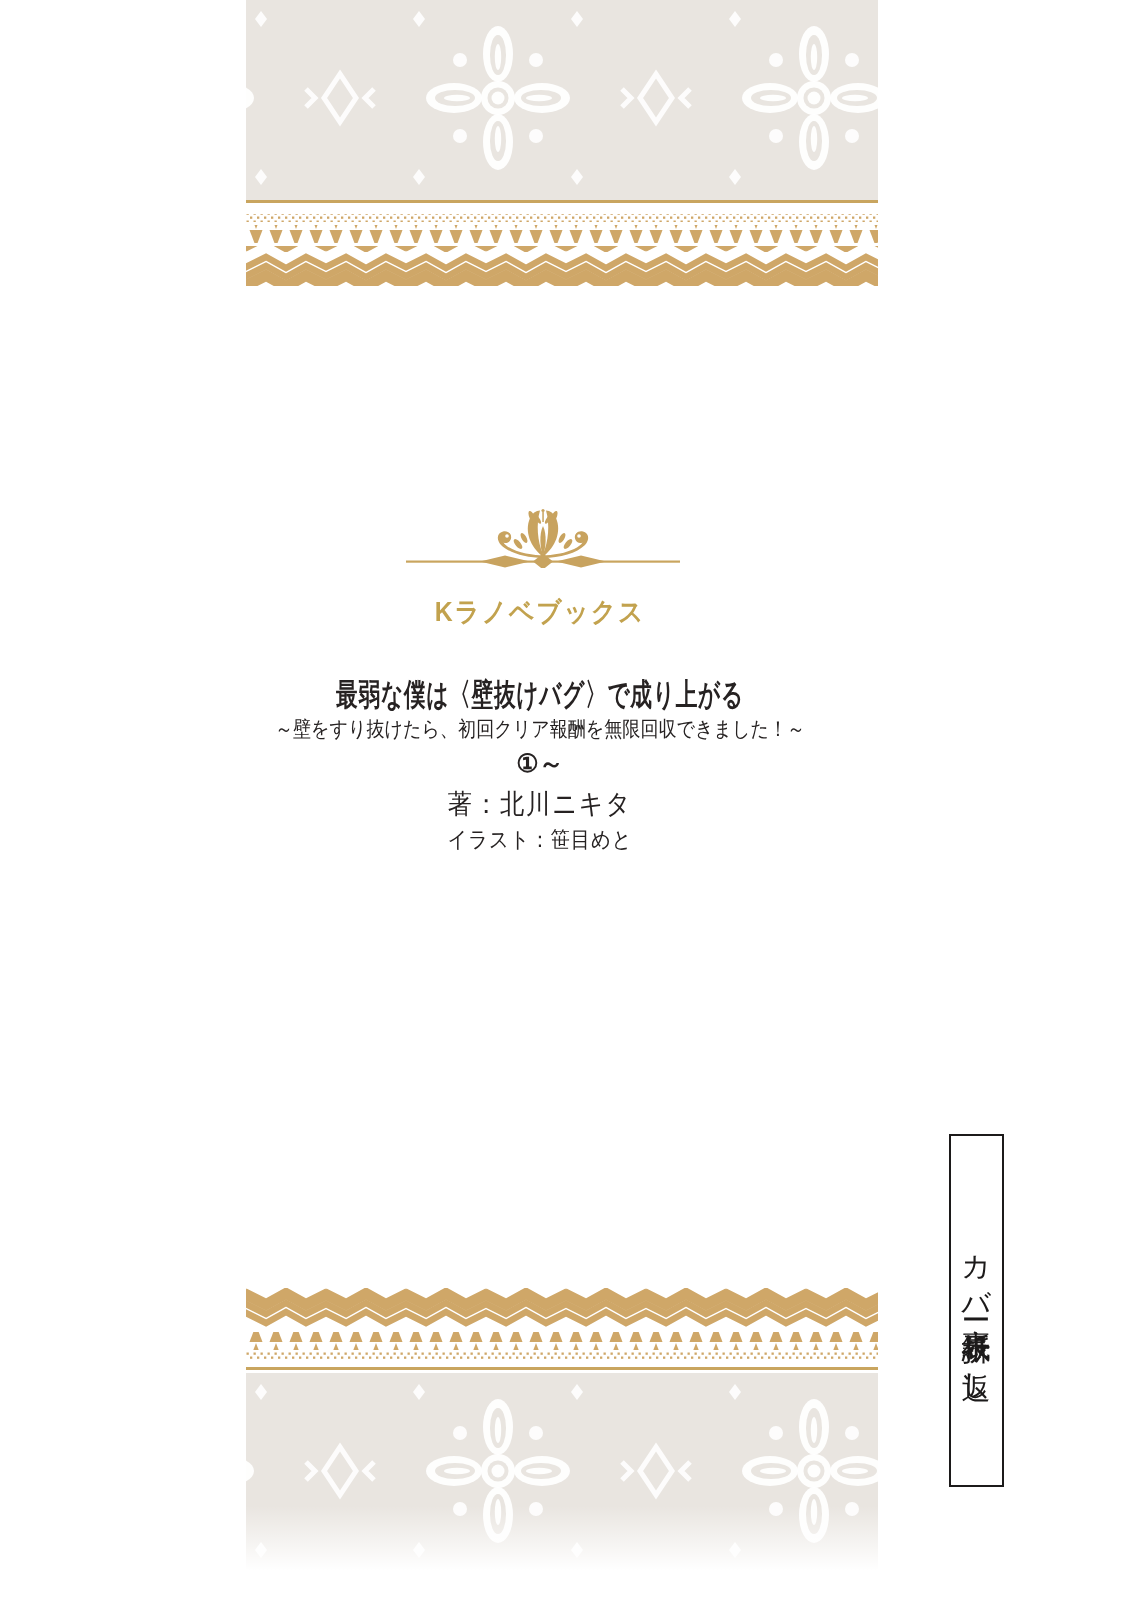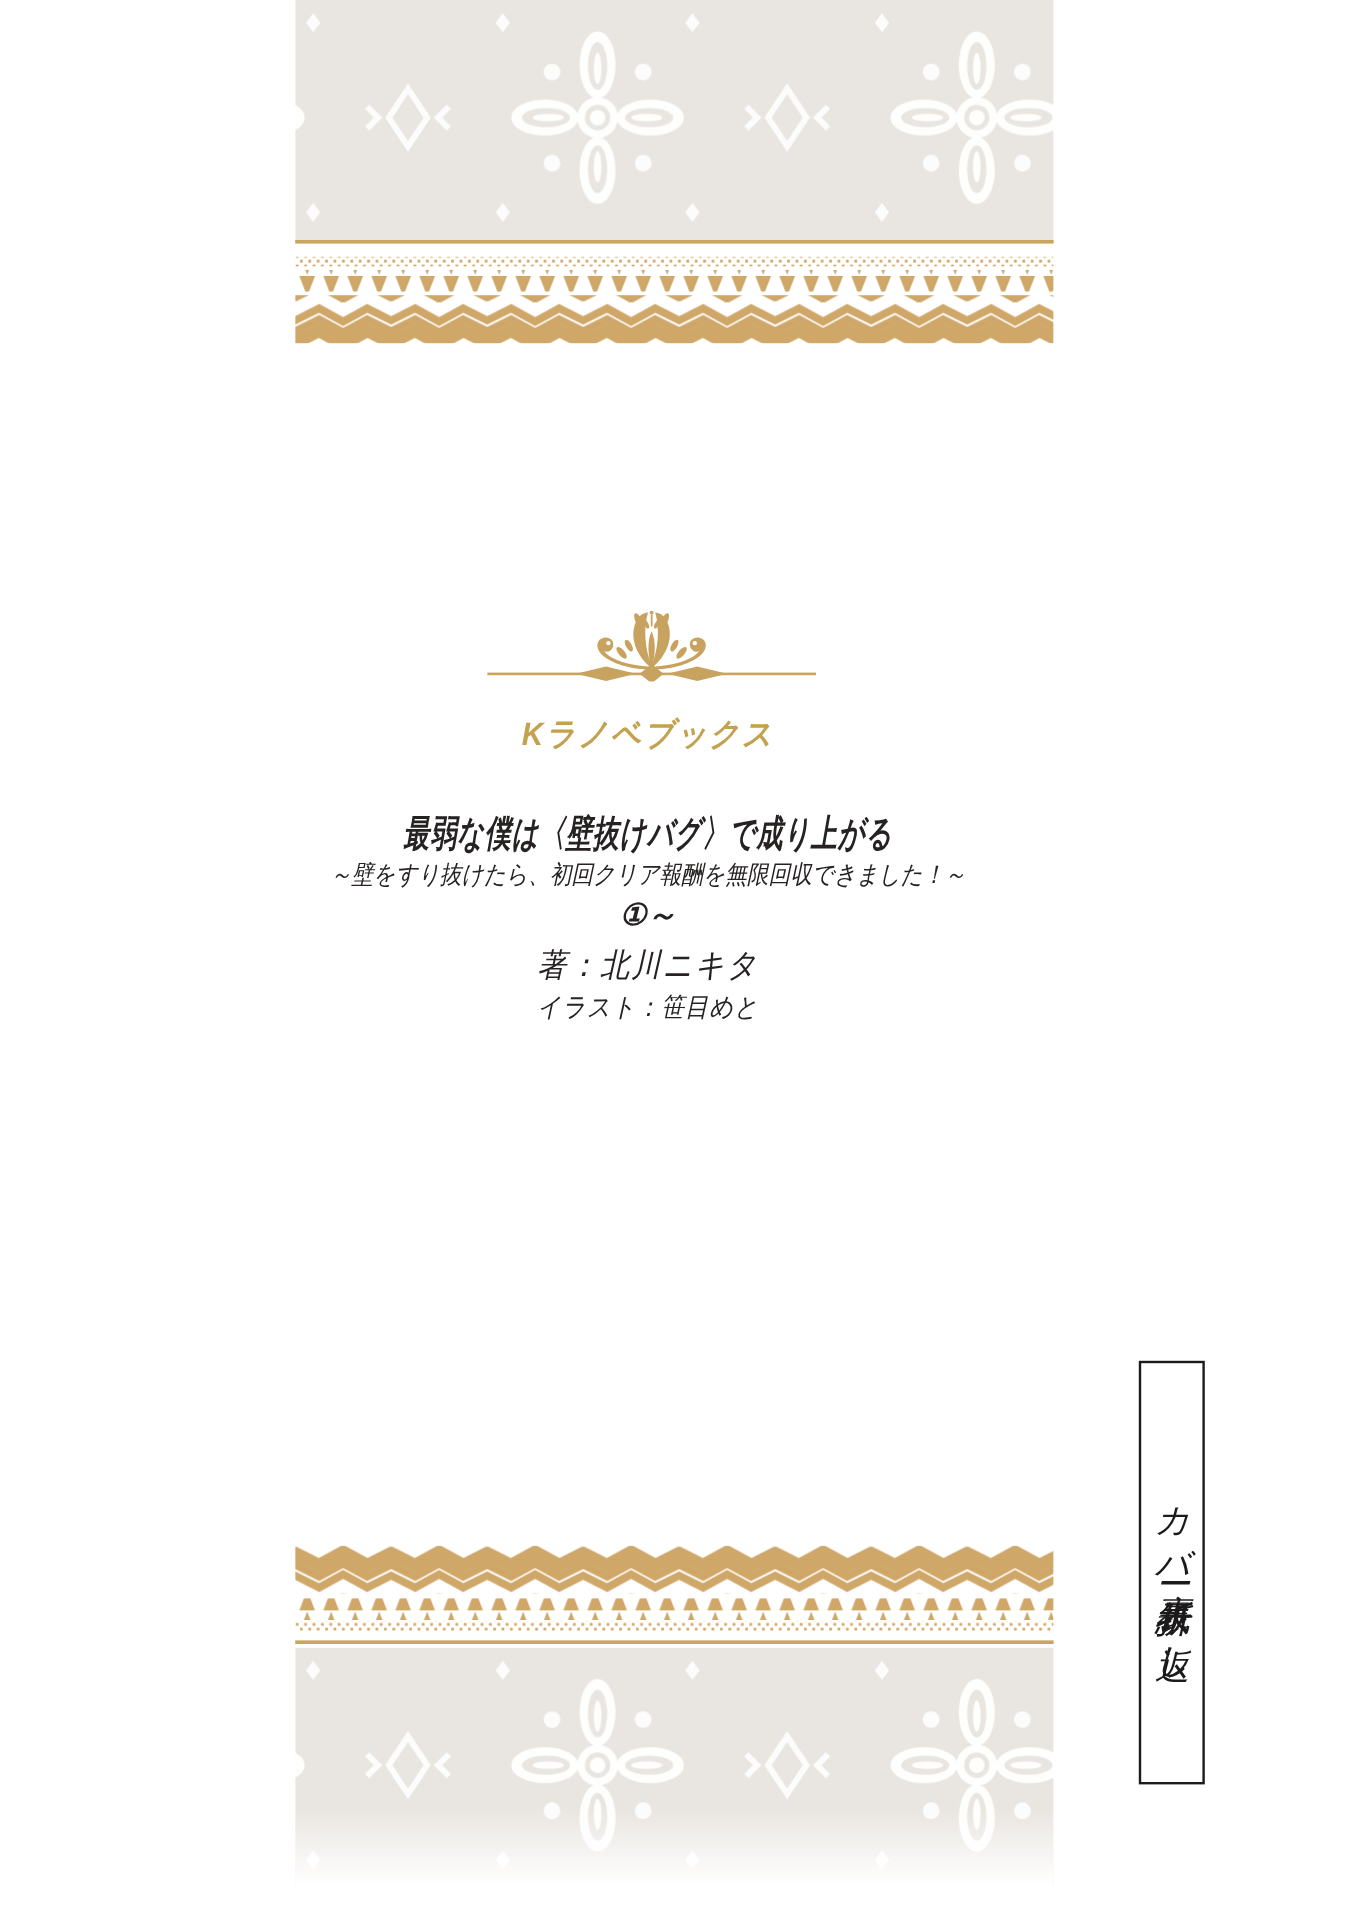--- a/index.html
+++ b/index.html
@@ -2,21 +2,20 @@
 <html><head>
 <meta charset="utf-8">
 <style>
   html,body{margin:0;padding:0;background:#ffffff;}
   .page{
     position:relative;
     width:1125px;height:1600px;
     background:#ffffff;
     overflow:hidden;
     font-family:"Liberation Sans",sans-serif;
-    font-style:italic;
   }
   .abs{position:absolute;}
   
   .damask-top{left:246px;top:0;width:632px;height:201px;}
   .damask-bottom{left:246px;top:1373px;width:632px;height:200px;}
   .rule{left:246px;width:632px;height:3px;background:#c9a55f;}
   .rule-top{top:200px;}
   .rule-bottom{top:1367px;}
   .border-top{left:246px;top:212px;width:632px;height:76px;}
   .border-bottom{left:246px;top:1288px;width:632px;height:72px;}

